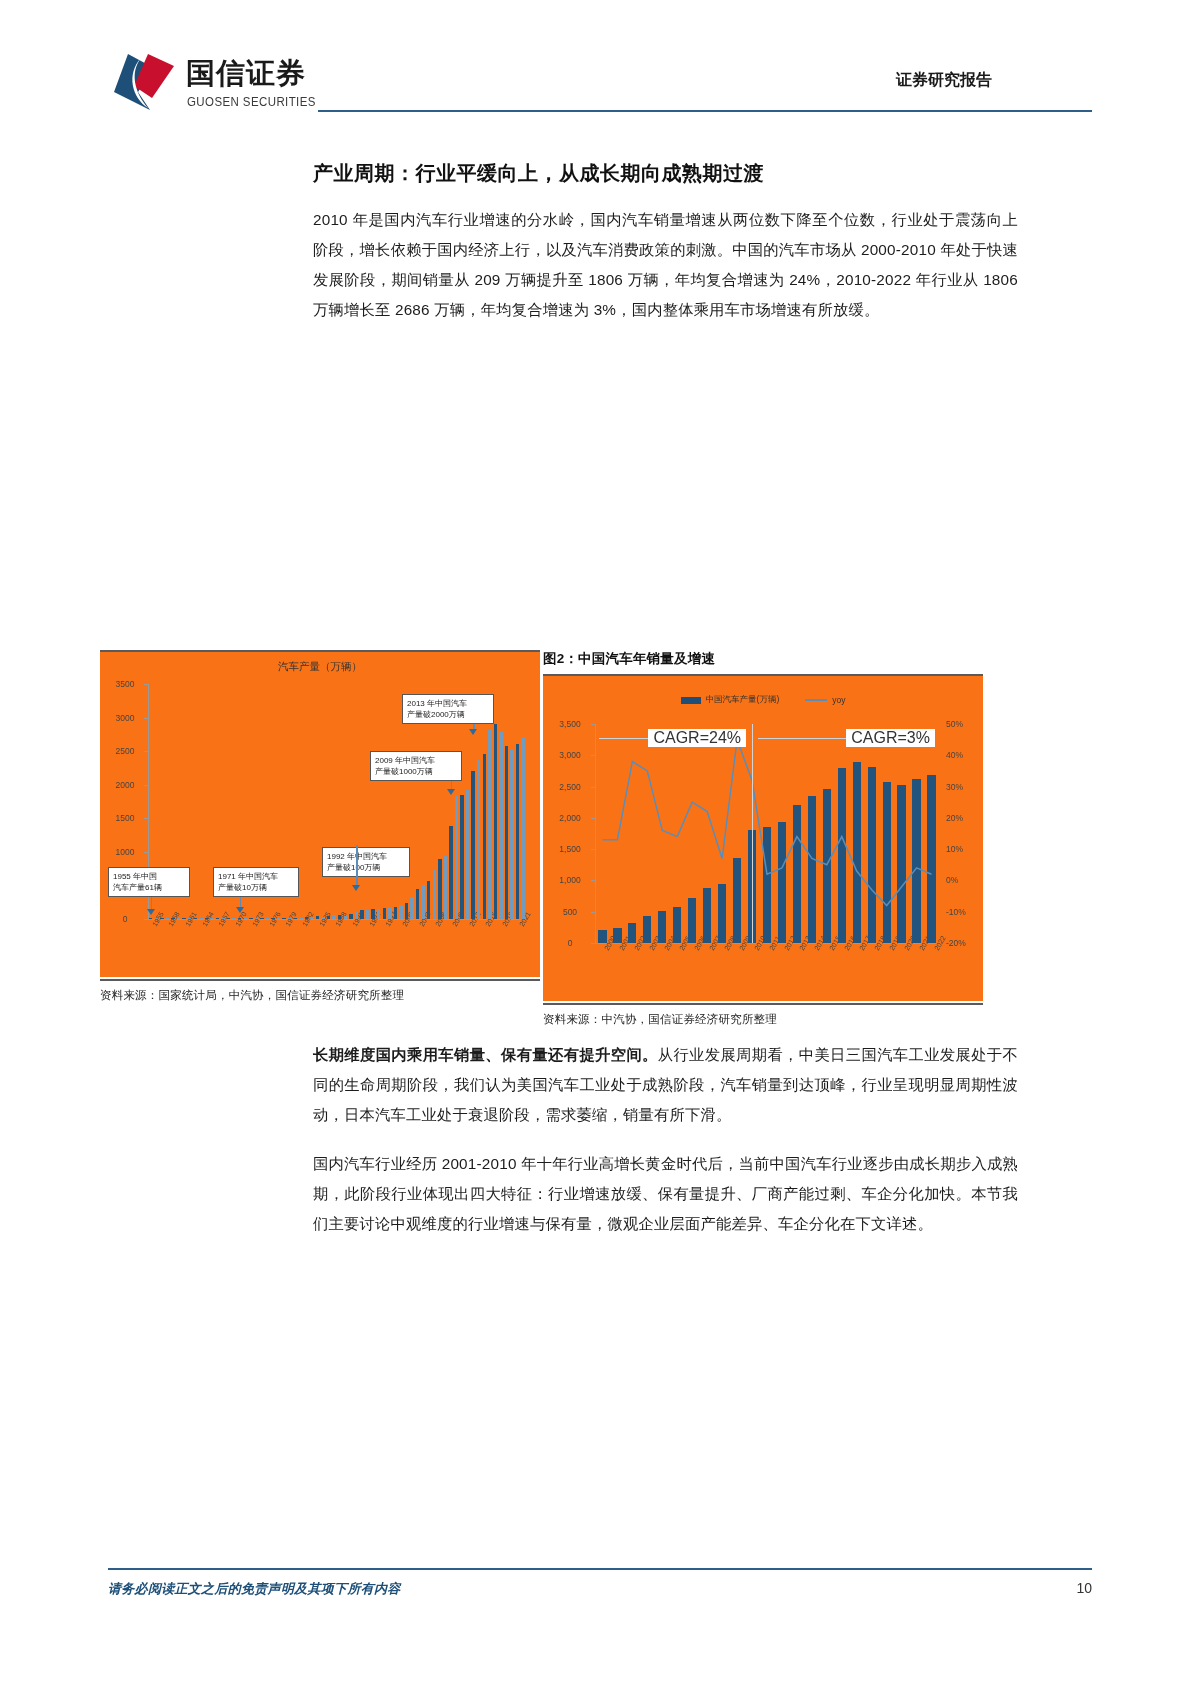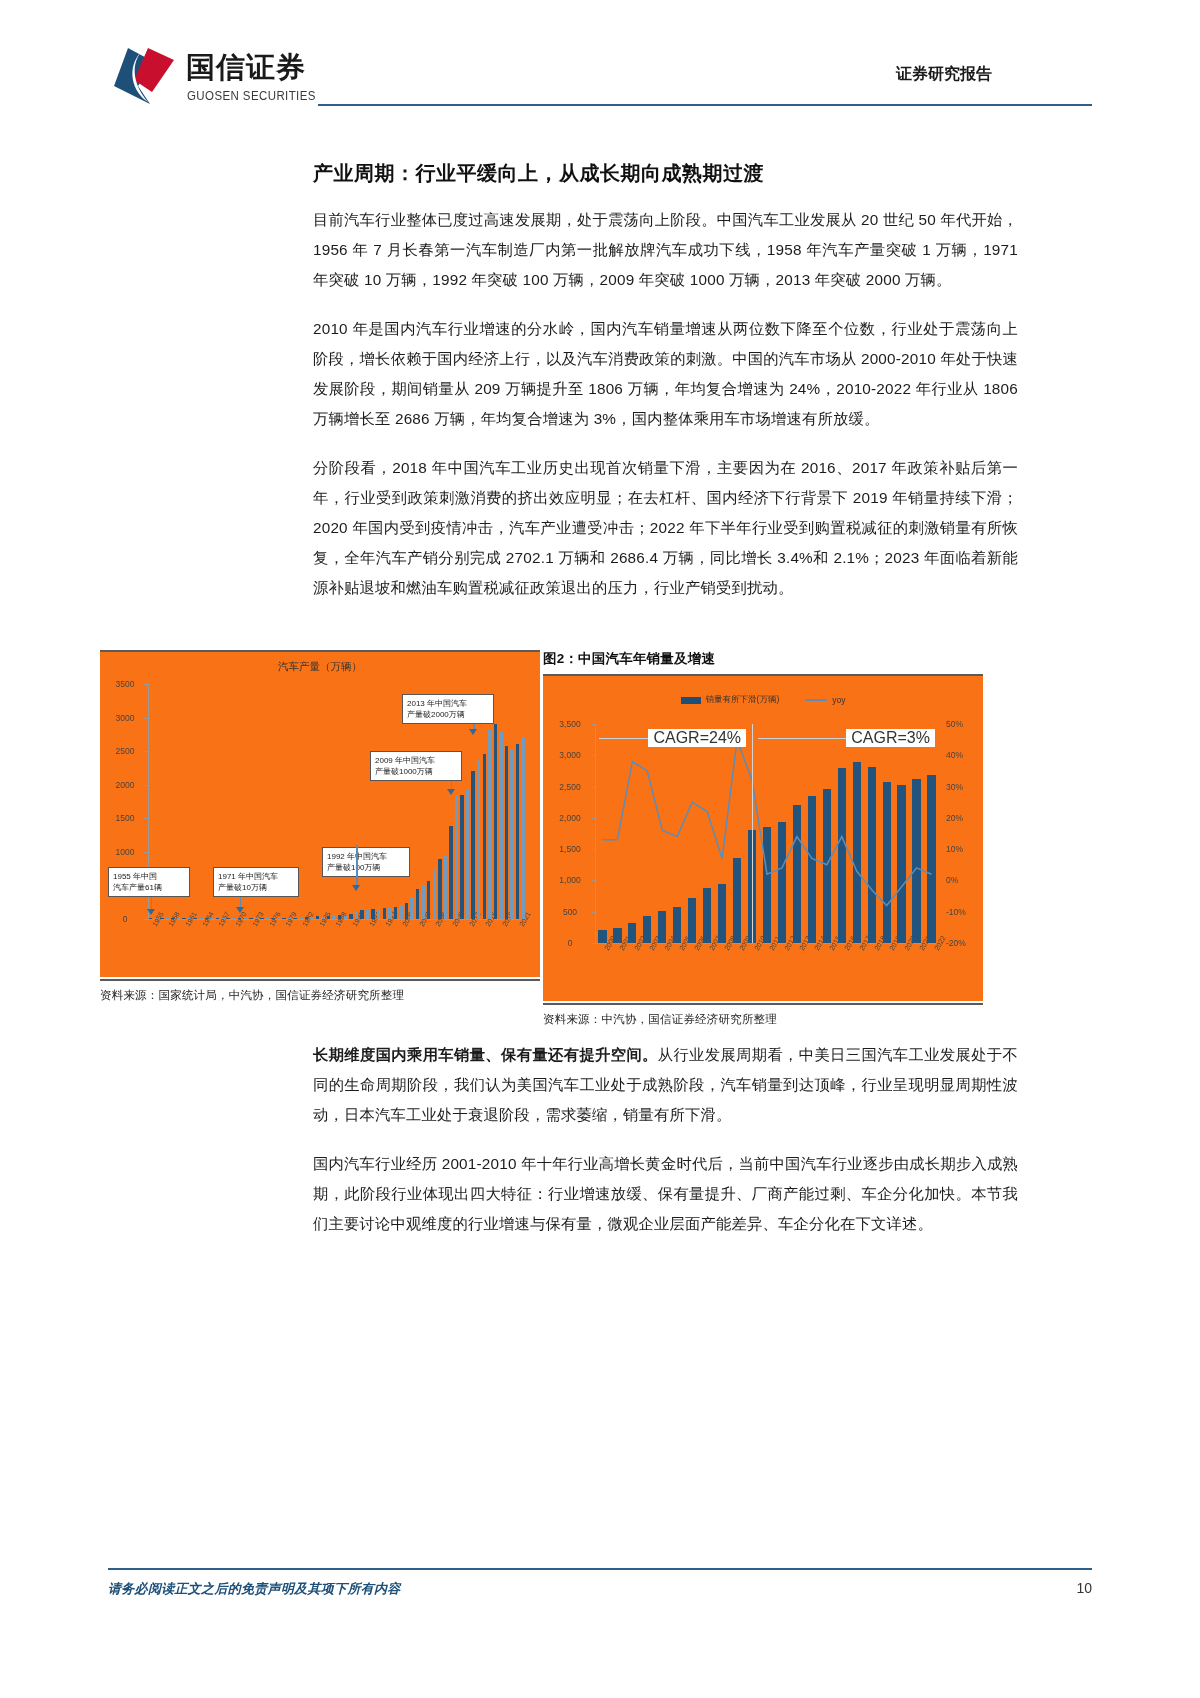--- a/index.html
+++ b/index.html
@@ -8,21 +8,21 @@
     width:1200px; height:1698px;
     background:#ffffff;
     font-family:"Liberation Sans", sans-serif;
     color:#000;
     position:relative;
     overflow:hidden;
   }
   .page { position:absolute; inset:0; }
 
   
-  .header { position:absolute; left:0; top:42px; width:1100px; height:80px;padding-left:24px; }
+  .header { position:absolute; left:0; top:48px; width:1100px; height:80px;padding-left:24px; }
   .logo-wrap { position:absolute; left:108px; top:0px; width:230px; height:80px; }
   .logo-mark { position:absolute; left:0; top:4px; width:72px; height:62px; }
   .logo-cn {
     position:absolute; left:78px; top:6px;
     font-size:29px; font-weight:bold; letter-spacing:1px;
     color:#1a1a1a; font-family:"Liberation Sans", sans-serif;
     white-space:nowrap;
   }
   .logo-en {
     position:absolute; left:79px; top:46px;
@@ -152,23 +152,21 @@
       <div class="logo-cn">国信证券</div>
       <div class="logo-en">GUOSEN SECURITIES</div>
     </div>
     <div class="header-right">证券研究报告</div>
     <div class="header-rule"></div>
   </div>
 
   <div class="sec-heading">产业周期：行业平缓向上，从成长期向成熟期过渡</div>
 
   <div class="body-col" style="top:205px;">
-    <p class="para">目前汽车行业整体已度过高速发展期，处于震荡向上阶段。中国汽车工业发展从 20 世纪 50 年代开始，1956 年 7 月长春第一汽车制造厂内第一批解放牌汽车成功下线，1958 年汽车产量突破 1 万辆，1971 年突破 10 万辆，1992 年突破 100 万辆，2009 年突破 1000 万辆，2013 年突破 2000 万辆。</p>
     <p class="para">2010 年是国内汽车行业增速的分水岭，国内汽车销量增速从两位数下降至个位数，行业处于震荡向上阶段，增长依赖于国内经济上行，以及汽车消费政策的刺激。中国的汽车市场从 2000-2010 年处于快速发展阶段，期间销量从 209 万辆提升至 1806 万辆，年均复合增速为 24%，2010-2022 年行业从 1806 万辆增长至 2686 万辆，年均复合增速为 3%，国内整体乘用车市场增速有所放缓。</p>
-    <p class="para">分阶段看，2018 年中国汽车工业历史出现首次销量下滑，主要因为在 2016、2017 年政策补贴后第一年，行业受到政策刺激消费的挤出效应明显；在去杠杆、国内经济下行背景下 2019 年销量持续下滑；2020 年国内受到疫情冲击，汽车产业遭受冲击；2022 年下半年行业受到购置税减征的刺激销量有所恢复，全年汽车产销分别完成 2702.1 万辆和 2686.4 万辆，同比增长 3.4%和 2.1%；2023 年面临着新能源补贴退坡和燃油车购置税减征政策退出的压力，行业产销受到扰动。</p>
   </div>
 
   <div class="fig left">
     <div class="fig-rule"></div>
     <div class="fig-body">
       <div class="chart-title">汽车产量（万辆）</div>
       <div id="chart1" class="plot" style="left:0;top:0;width:440px;height:325px;">
           <div class="axisline" style="left: 48px; top: 32px; width: 1px; height: 235px; background: rgb(154, 154, 154);"></div>
           <div class="axisline" style="left: 48px; top: 267px; width: 378px; height: 1px; background: rgb(154, 154, 154);"></div>
           <div class="ylab" style="left: 8px; top: 267px; width: 34px;">0</div>
@@ -304,21 +302,21 @@
     <div class="fig-source">资料来源：国家统计局，中汽协，国信证券经济研究所整理</div>
   </div>
 
   <div class="fig right">
     <div class="fig-title">图2：中国汽车年销量及增速</div>
     <div class="fig-rule"></div>
     <div class="fig-body">
       <div class="legend-row">
         <div class="legend-item">
           <span class="legend-swatch-bar"></span>
-          <span>销量有所下滑(万辆)</span>
+          <span>中国汽车产量(万辆)</span>
         </div>
         <div class="legend-item">
           <span class="legend-swatch-line"></span>
           <span>yoy</span>
         </div>
       </div>
       <div id="chart2" class="plot" style="left:0;top:0;width:440px;height:325px;">
           <div class="axisline" style="left: 52px; top: 48px; width: 1px; height: 219px; background: rgb(154, 154, 154);"></div>
           <div class="axisline" style="left: 52px; top: 267px; width: 344px; height: 1px; background: rgb(154, 154, 154);"></div>
           <div class="ylab" style="left: 8px; top: 267px; width: 38px;">0</div>

